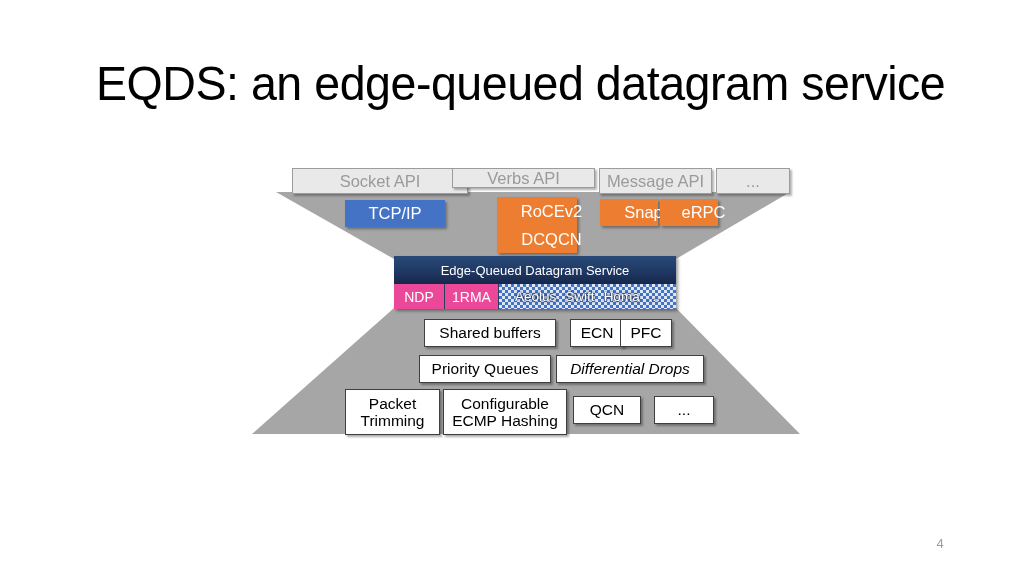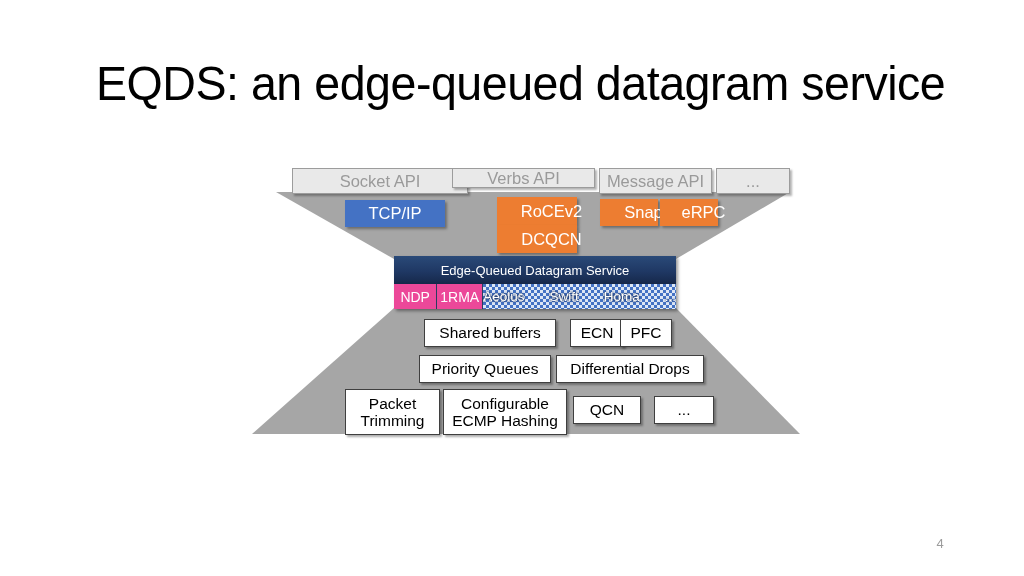--- a/index.html
+++ b/index.html
@@ -112,21 +112,21 @@
     justify-content: center;
     border-right: 1.5px solid #2A3E60;
     box-sizing: border-box;
   }
   .sub-checker {
     position: relative;
     flex: 1;
     display: flex;
     align-items: center;
     justify-content: center;
-    gap: 25px;
+    gap: 9px;
     background-color: #4472C4;
     background-image:
       linear-gradient(45deg, #DCE6F5 25%, transparent 25%, transparent 75%, #DCE6F5 75%),
       linear-gradient(45deg, #DCE6F5 25%, transparent 25%, transparent 75%, #DCE6F5 75%);
     background-size: 6px 6px;
     background-position: 0 0, 3px 3px;
   }
   .sub-checker .ck-label {
     position: relative;
     color: #ffffff;
@@ -226,21 +226,21 @@
   <div class="abox feat-box" style="left:620px; top:319px; width:52px; height:28px;">
     <span>PFC</span>
   </div>
 
   <div class="abox feat-box" style="left:359px; top:355px; width:54px; height:28px;margin-top:34px;">
     <span>INT</span>
   </div>
   <div class="abox feat-box" style="left:419px; top:355px; width:132px; height:28px;">
     <span>Priority Queues</span>
   </div>
-  <div class="abox feat-box" style="left:556px; top:355px; width:148px; height:28px;">
+  <div class="abox feat-box" style="left:556px; top:355px; width:148px; height:28px;font-style:italic;">
     <span>Differential Drops</span>
   </div>
 
   <div class="abox feat-box" style="left:345px; top:389px; width:95px; height:46px; white-space:pre-line;">
     <span>Packet
 Trimming</span>
   </div>
   <div class="abox feat-box" style="left:443px; top:389px; width:124px; height:46px; white-space:pre-line;">
     <span>Configurable
 ECMP Hashing</span>

